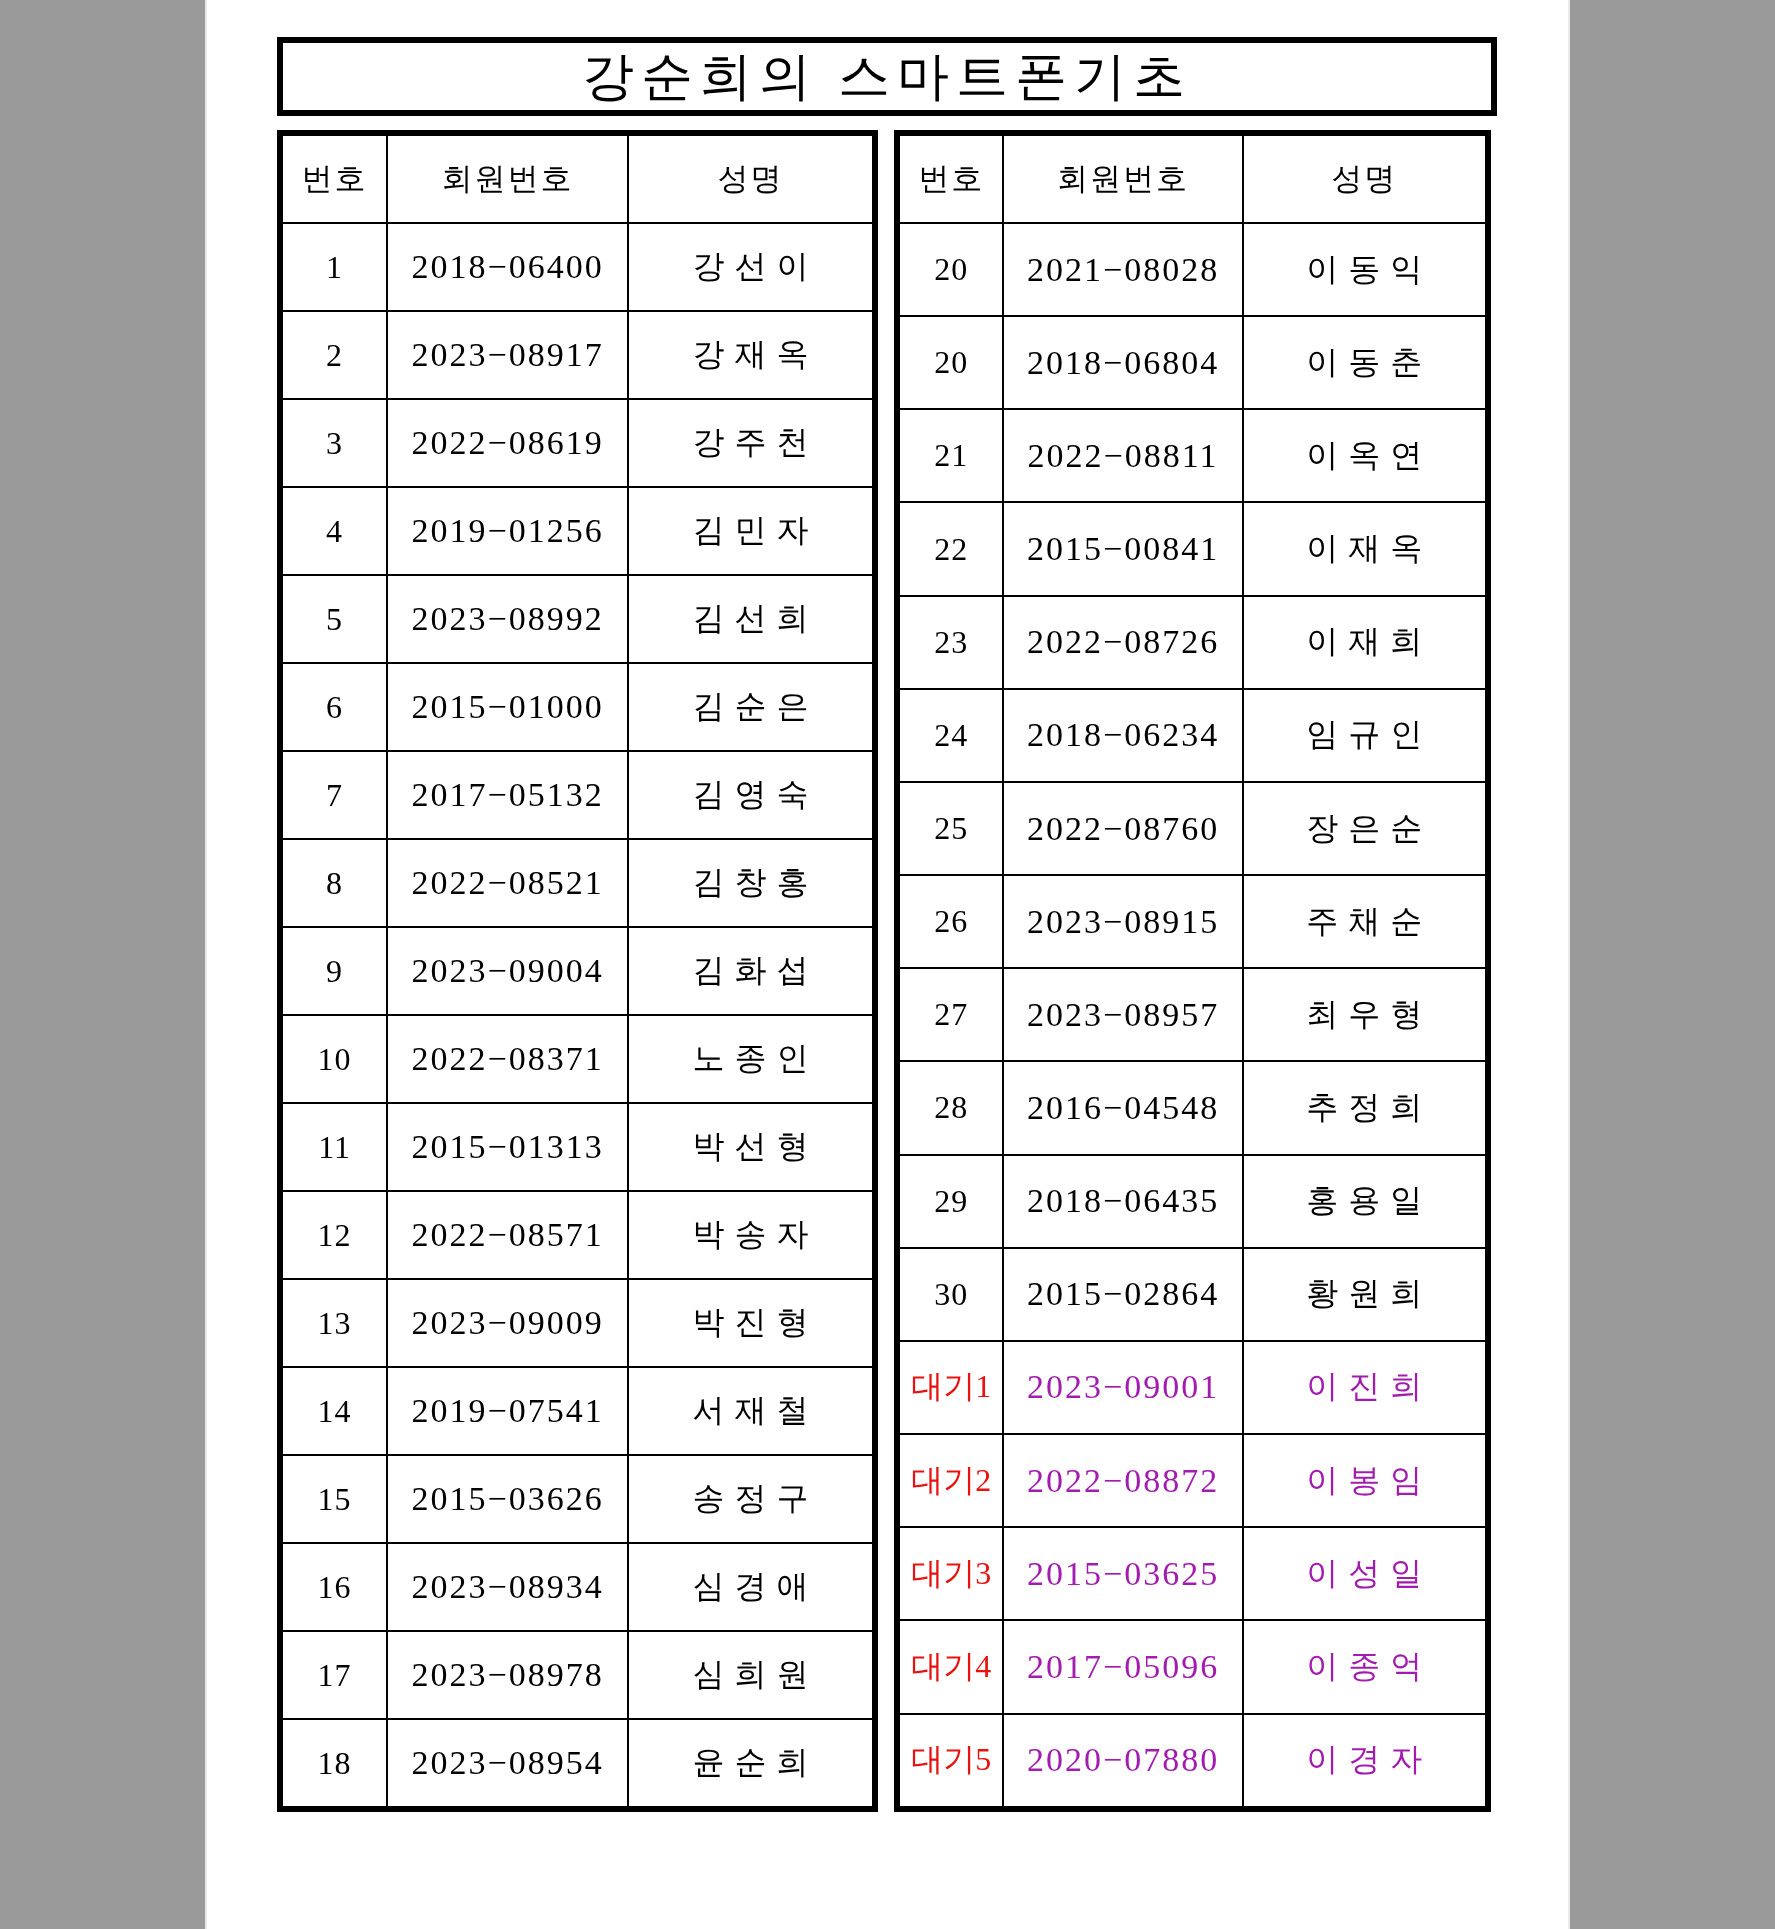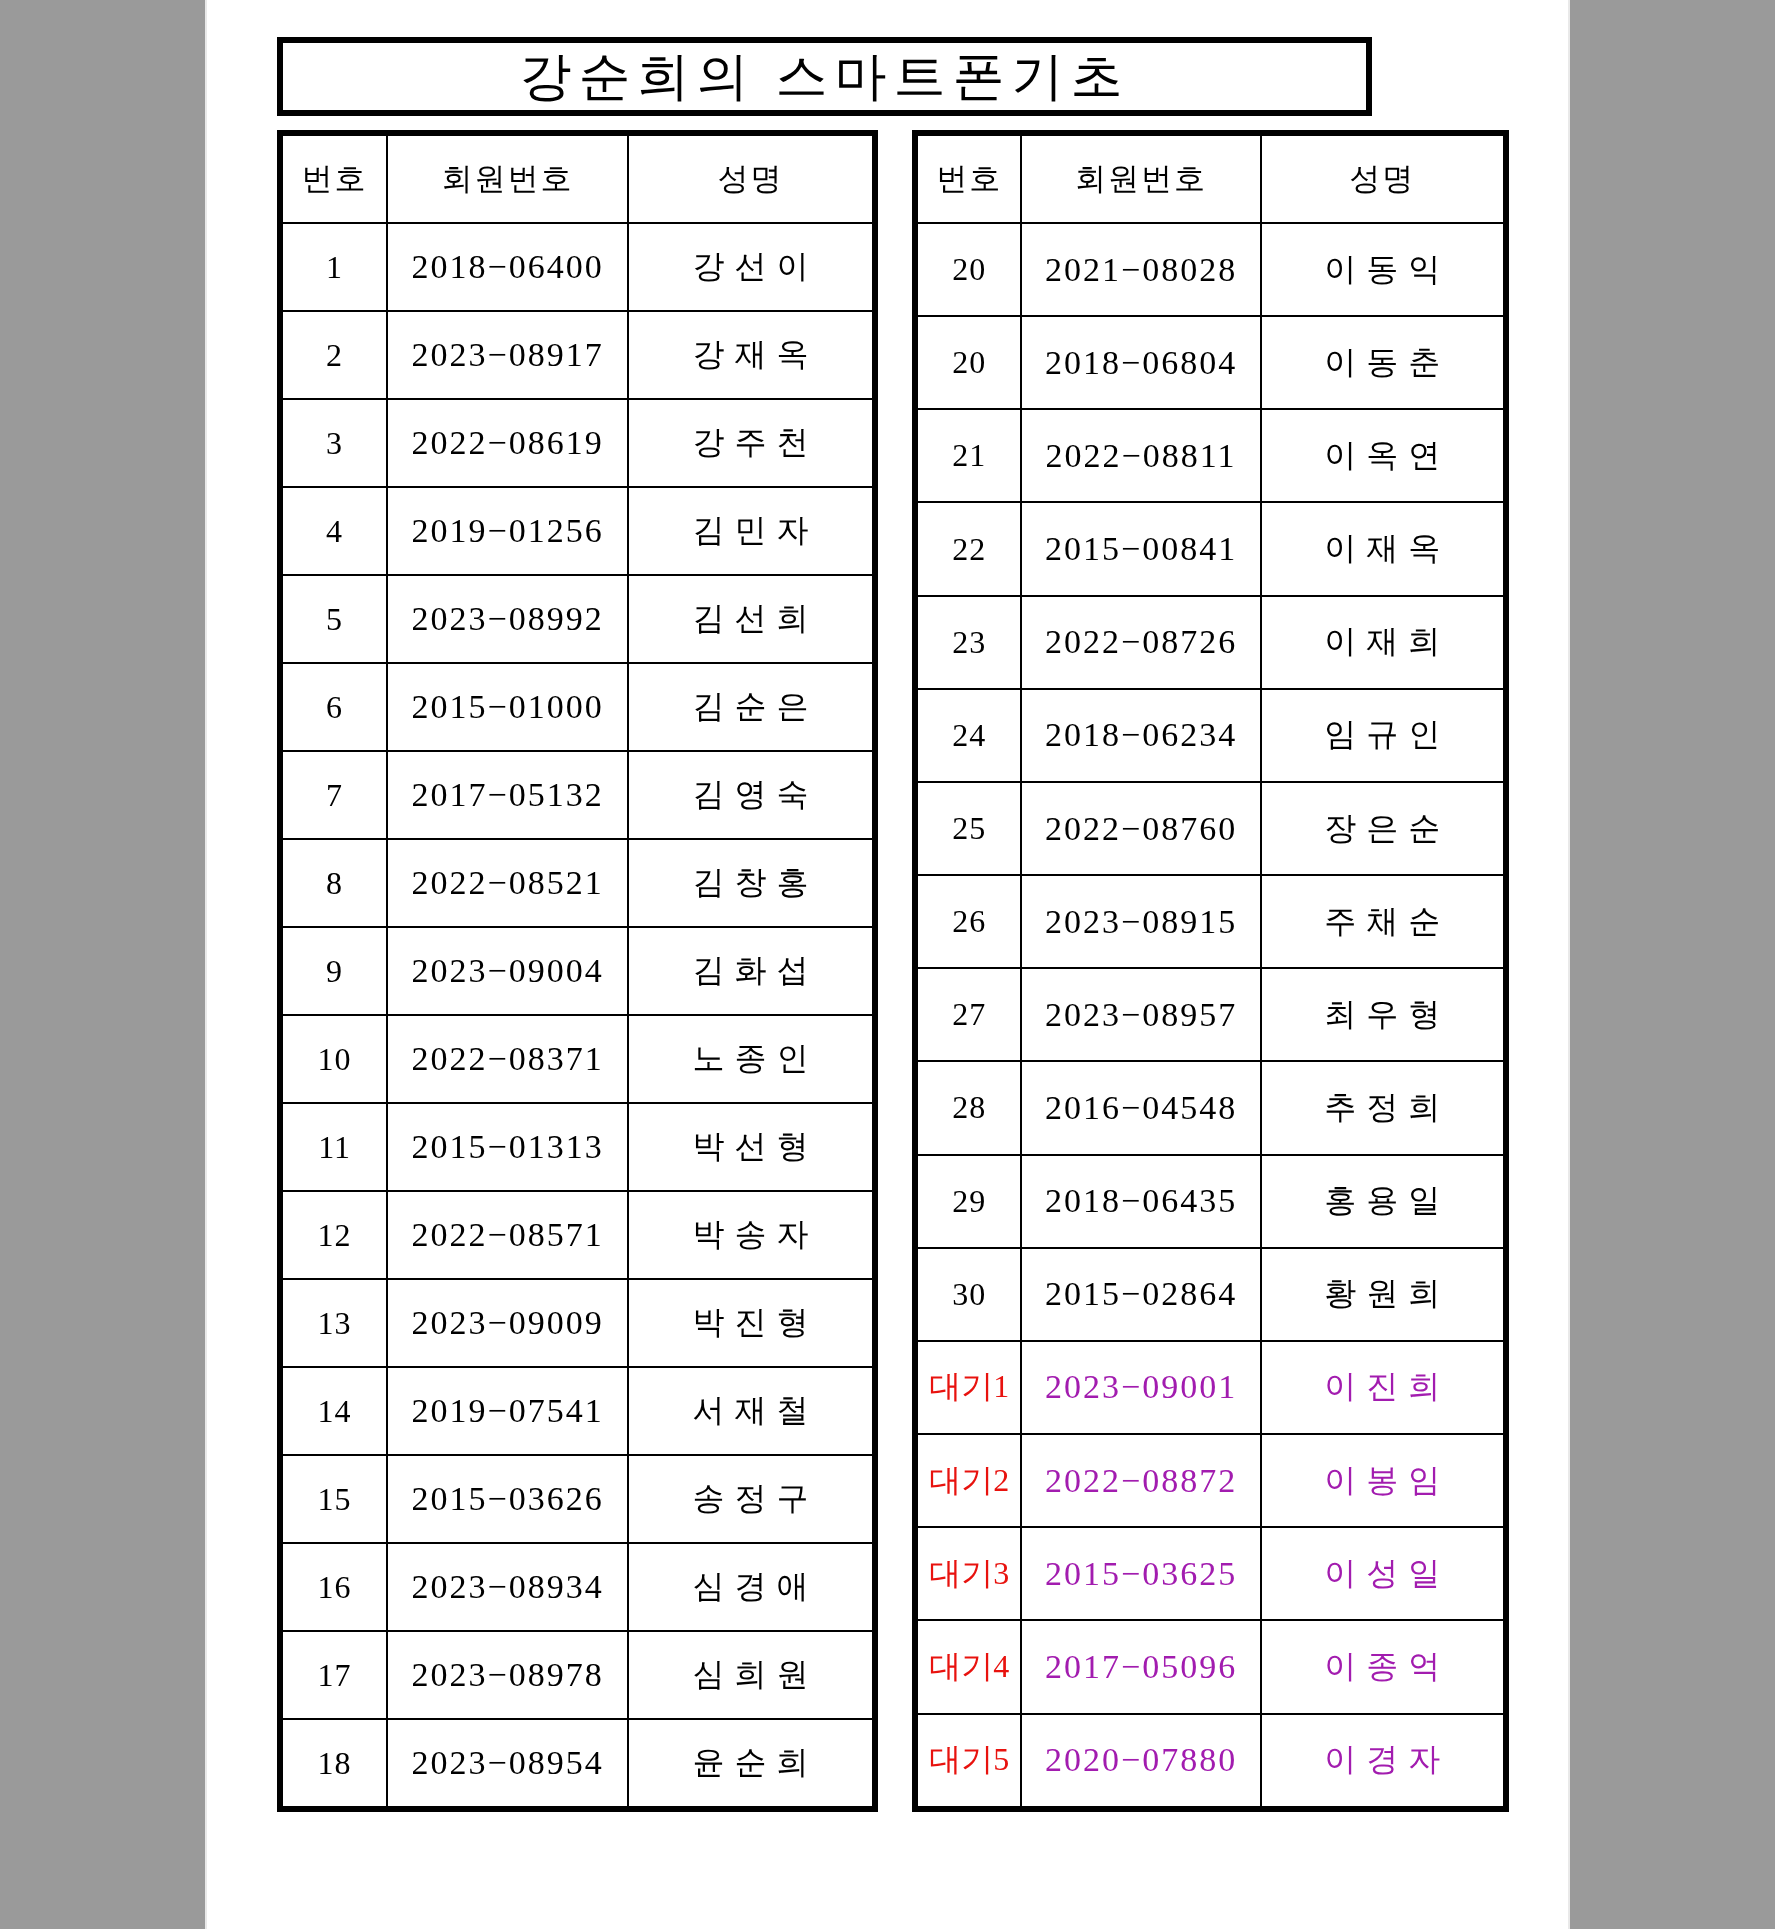--- a/index.html
+++ b/index.html
@@ -22,39 +22,39 @@
     height: 1929px;
     background: #9a9a9a;
   }
   .side-bar.left  { left: 0;  border-right: 2px solid #e9e9e9; }
   .side-bar.right { right: 0; border-left: 2px solid #e9e9e9; }
 
   .title-box {
     position: absolute;
     left: 277px;
     top: 37px;
-    width: 1095px;
+    width: 1220px;
     height: 79px;
     box-sizing: border-box;
     border: 6px solid #000;
     display: flex;
     align-items: center;
     justify-content: center;
     font-size: 52px;
     letter-spacing: 7px;
     color: #000;
     white-space: pre;
   }
 
   .tables {
     position: absolute;
     left: 277px;
     top: 130px;
     display: flex;
-    gap: 34px;
+    gap: 16px;
   }
   table {
     border-collapse: collapse;
     table-layout: fixed;
     background: #fff;
     border: 6px solid #000;
   }
   table.t-left  { width: 601px; }
   table.t-right { width: 597px; }
   col.c-no   { width: 18%;   }

